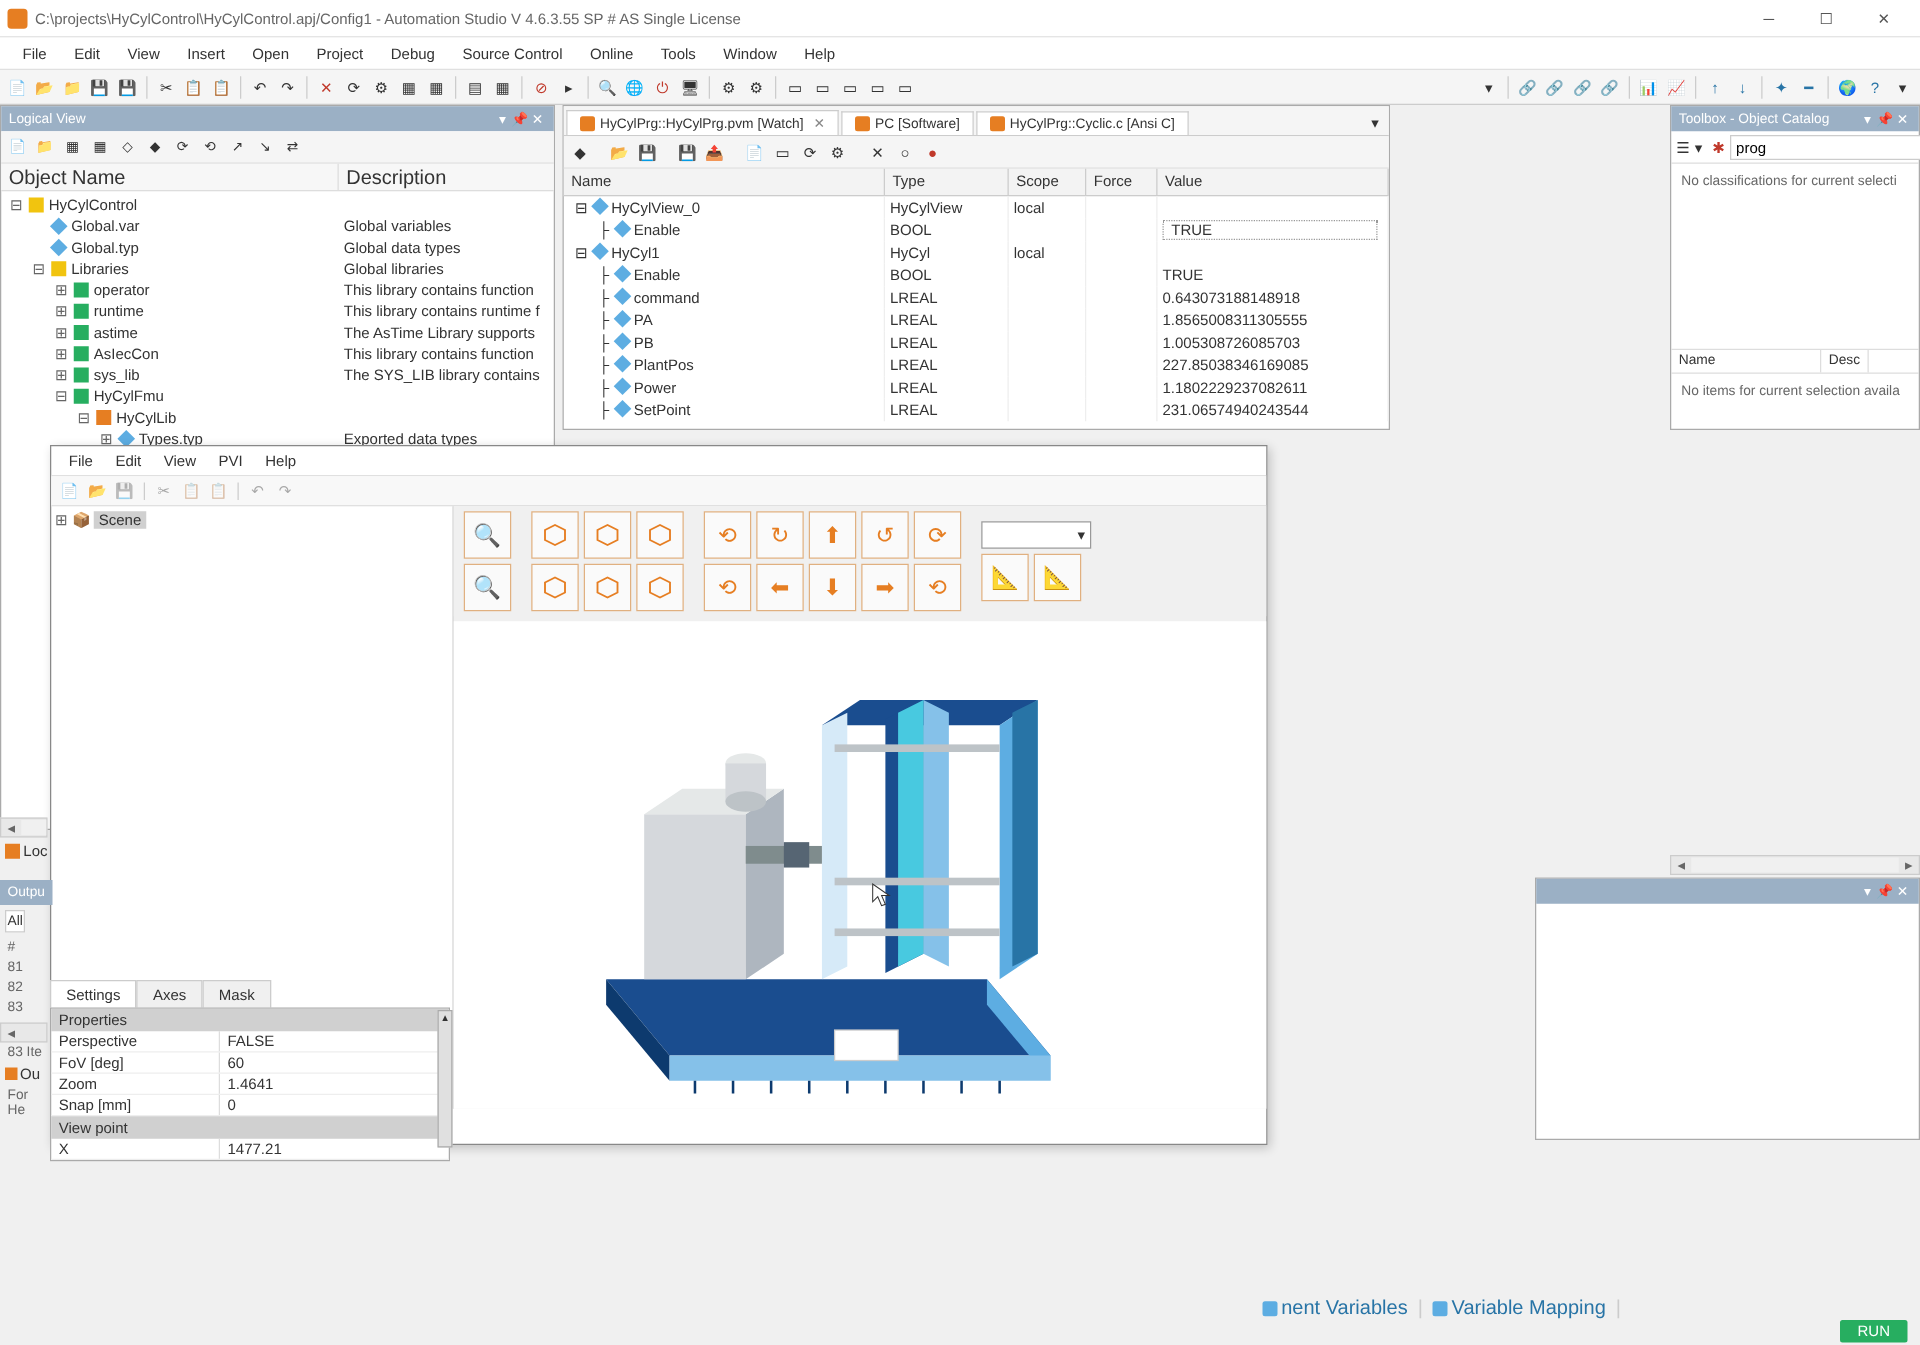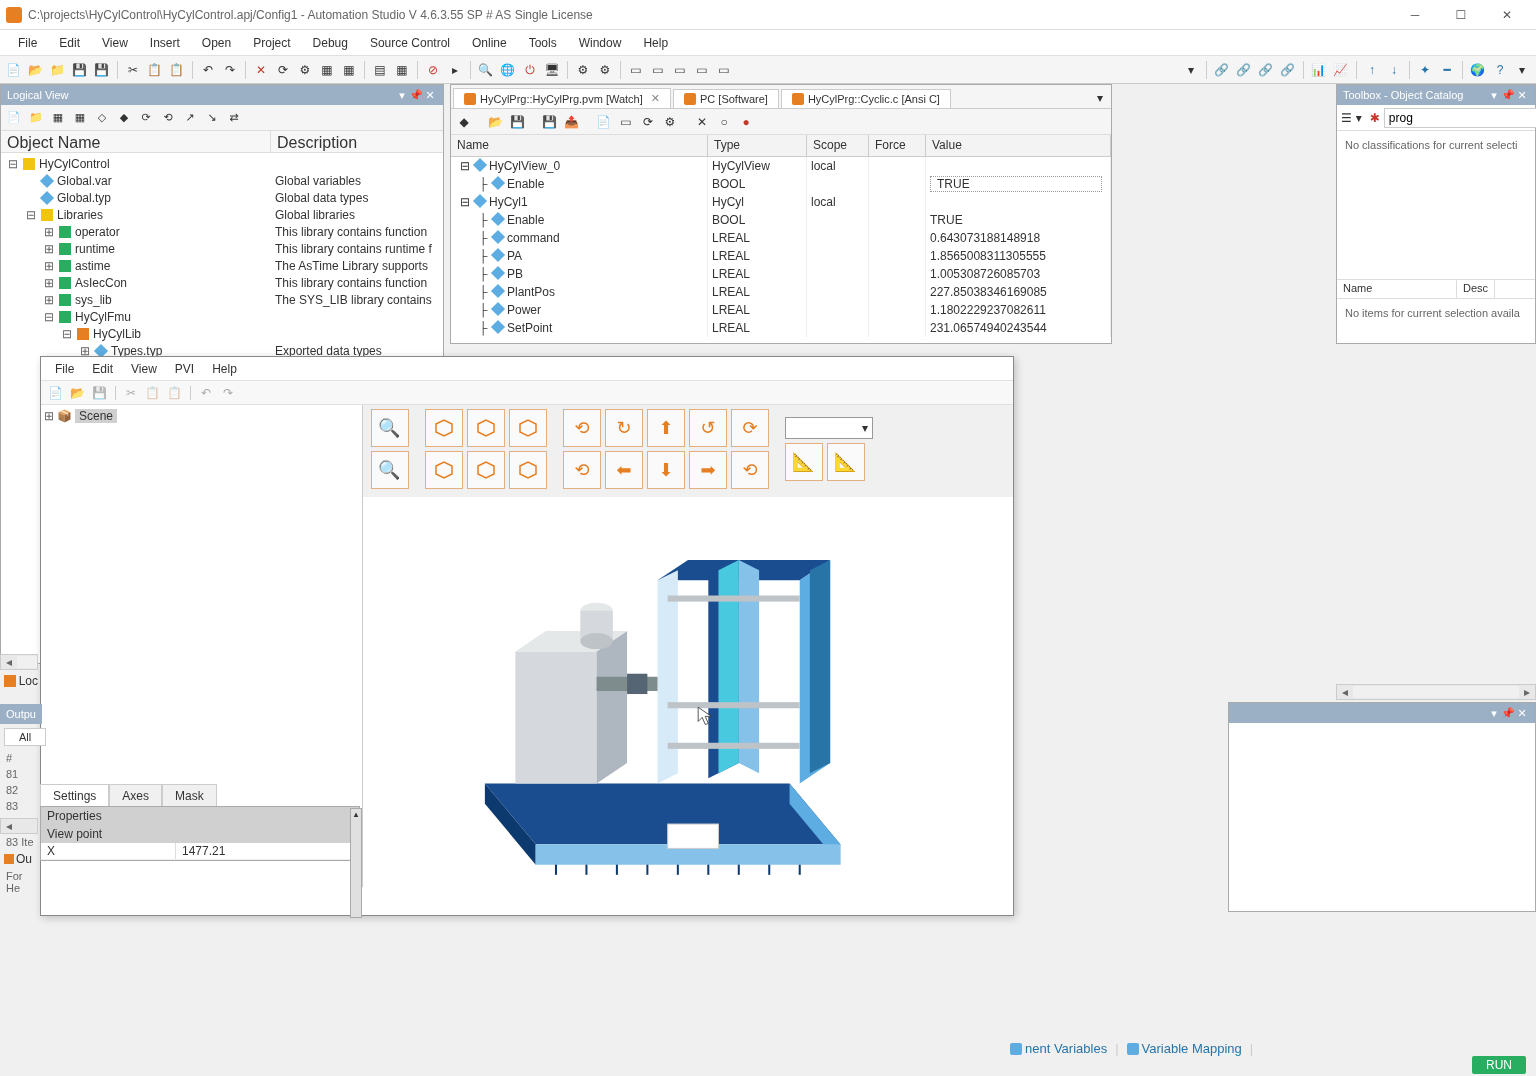--- a/index.html
+++ b/index.html
@@ -66,32 +66,32 @@
 .sw-tree { width: 322px; border-right: 1px solid #ccc; padding: 2px; font-size: 12px; }
 .sw-view { flex: 1; background: #f0f0f0; position: relative; }
 .sw-bigtb { height: 88px; background: #f0f0f0; display: flex; align-items: center; padding: 4px 8px; gap: 4px; flex-wrap: wrap; }
 .sw-bigtb .grp { display: flex; flex-direction: column; gap: 4px; }
 .sw-bigtb .row { display: flex; gap: 4px; }
 .bigbtn { width: 38px; height: 38px; border: 1px solid #ccc; background: #fafafa; display: flex; align-items: center; justify-content: center; cursor: pointer; font-size: 18px; }
 .bigbtn.orange { color: #e67e22; border-color: #e0b080; }
 .bigbtn svg { width: 24px; height: 24px; }
 .combo { width: 88px; height: 22px; border: 1px solid #999; background: #fff; display: flex; align-items: center; justify-content: flex-end; padding: 0 4px; cursor: pointer; }
 .viewport { position: absolute; top: 92px; left: 0; right: 0; bottom: 0; background: #fff; overflow: hidden; }
-.all-tab { background: #fff; border: 1px solid #ccc; padding: 2px 14px; font-size: 11px; display: inline-block; margin: 4px; }
+.all-tab { background: #fff; border: 1px solid #ccc; padding: 2px 1px; font-size: 11px; display: inline-block; margin: 4px; }
 .numcol { padding: 2px 6px; color: #666; font-size: 11px; }
 .settings-tabs { position: absolute; left: 40px; top: 700px; width: 320px; display: flex; gap: 0; font-size: 12px; z-index: 5;}
 .settings-tabs span { padding: 4px 12px; border: 1px solid #ccc; background: #f0f0f0; cursor: pointer; }
 .settings-tabs span.active { background: #fff; border-bottom-color: #fff; }
 .props { position: absolute; left: 40px; top: 722px; width: 320px; background: #fff; border: 1px solid #aaa; font-size: 12px; z-index: 5;}
 .props .hdr { background: #d0d0d0; padding: 2px 6px; font-weight: 500; }
 .props .prow { display: flex; border-bottom: 1px solid #eee; }
 .props .prow div:first-child { width: 135px; padding: 1px 6px; border-right: 1px solid #ddd; }
 .props .prow div:last-child { flex: 1; padding: 1px 6px; }
 .run-badge { background: #27ae60; color: #fff; padding: 2px 14px; border-radius: 2px; }
-.bottom-strip { position: absolute; left: 1010px; bottom: 20px; font-size: 13px; display: flex; gap: 8px; }
+.bottom-strip { position: absolute; left: 1010px; bottom: 20px; font-size: 16px; display: flex; gap: 8px; }
 .link-item { color: #2874a6; cursor: pointer; display: flex; align-items: center; gap: 3px; }
 .link-item .li-ico { width: 12px; height: 12px; background: #5dade2; border-radius: 2px; }
 .hscroll { position: absolute; height: 16px; background: #e8e8e8; border: 1px solid #ccc; display: flex; align-items: center; }
 .hscroll .arr { width: 16px; text-align: center; cursor: pointer; color: #666; }
 .hscroll .track { flex: 1; height: 12px; background: #f0f0f0; }
 </style>
 </head>
 <body>
 
 <div class="titlebar">
@@ -711,20 +711,38 @@
   <div class="numcol">For He</div>
 </div>
 
 <div class="settings-tabs" id="sttabs">
       <span class="active">Settings</span>
       <span>Axes</span>
       <span>Mask</span>
     </div>
 <div class="props">
   <div class="hdr">Properties</div>
+  <div id="proprows">
+        <div class="prow">
+          <div>Perspective</div>
+          <div>FALSE</div>
+        </div>
+        <div class="prow">
+          <div>FoV [deg]</div>
+          <div>60</div>
+        </div>
+        <div class="prow">
+          <div>Zoom</div>
+          <div>1.4641</div>
+        </div>
+        <div class="prow">
+          <div>Snap [mm]</div>
+          <div>0</div>
+        </div>
+      </div>
   <div class="hdr">View point</div>
   <div id="vprows">
         <div class="prow">
           <div>X</div>
           <div>1477.21</div>
         </div>
       </div>
 </div>
 <div style="position:absolute;left:350px;top:724px;width:12px;height:110px;background:#e0e0e0;border:1px solid #aaa;z-index:5;display:flex;align-items:flex-start;justify-content:center;font-size:9px">▴</div>
 

